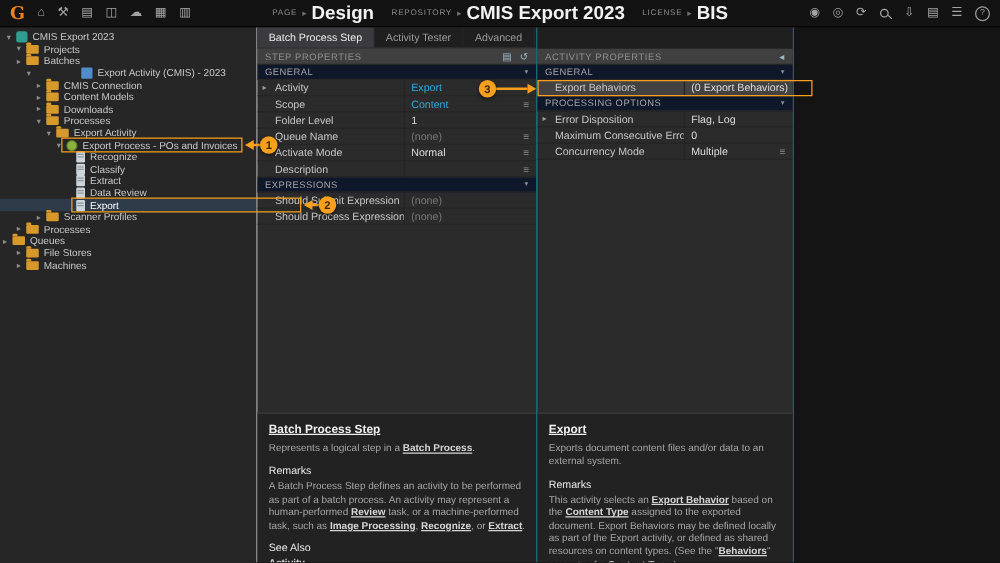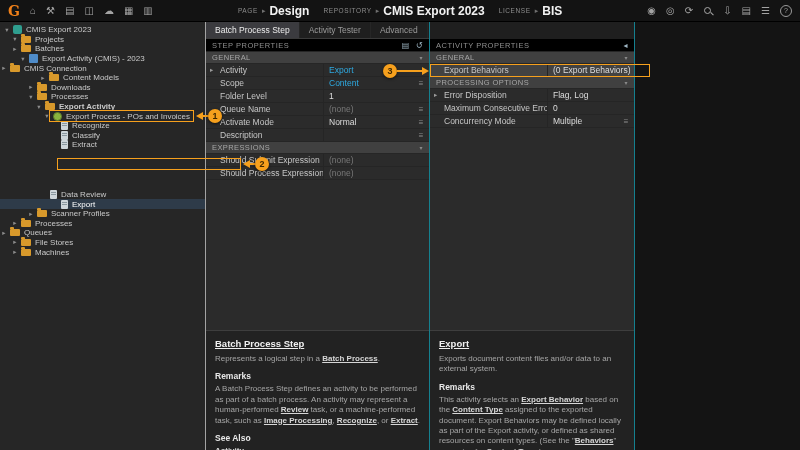--- a/index.html
+++ b/index.html
@@ -13,21 +13,21 @@
 .tbi{color:#a3a3a3;font-size:10px;line-height:12px}
 .tbi.circ{border:1px solid #9a9a9a;border-radius:50%;width:12px;height:12px;font-size:7px;text-align:center;line-height:10px}
 .css-search{position:relative;width:10px;height:10px;display:inline-block}
 .css-search::before{content:"";position:absolute;left:1px;top:1px;width:5px;height:5px;border:1.3px solid #a8a8a8;border-radius:50%}
 .css-search::after{content:"";position:absolute;left:7px;top:7px;width:3.5px;height:1.3px;background:#a8a8a8;transform:rotate(45deg)}
 .spring{flex:1}
 .breadcrumb{display:flex;align-items:center}
 .bc-group{display:flex;align-items:center;margin:0 7px}
 .bc-label{font-size:6.5px;color:#8d8d8d;letter-spacing:.6px}
 .bc-arrow{font-size:7px;color:#6f6f6f;margin:0 4px}
-.bc-value{font-size:12px;font-weight:bold;color:#f2f2f2}
+.bc-value{font-size:15px;font-weight:bold;color:#f2f2f2}
 
 .main{display:flex;height:428px}
 .tree-panel{width:205px;background:#262626;padding-top:3px;overflow:hidden}
 .trow{display:flex;align-items:center;height:9.6px;font-size:8px;color:#c9c9c9;white-space:nowrap;cursor:default}
 .trow.sel{background:rgba(62,100,140,.35)}
 .trow.sel .tlabel{color:#fff}
 .tarrow{width:8px;font-size:6.5px;color:#8d8d8d;flex:none;text-align:center}
 .tcontent{display:inline-flex;align-items:center;padding:0 2px;height:100%}
 .ticon{flex:none;margin-right:4px}
 .ticon.root{width:9px;height:9px;background:#2f9e8f;border-radius:2px}
@@ -38,38 +38,38 @@
 .ticon.step{width:7px;height:9px;background:#cdd5da;border-radius:1px;position:relative}
 .ticon.step::after{content:"";position:absolute;left:1px;top:2px;right:1px;height:1px;background:#8a98a0;box-shadow:0 2px 0 #8a98a0}
 .middle-panel{width:224px;background:#2b2b2b;position:relative;border-left:1px solid #a3a3a3}
 .right-panel{width:205px;background:#2b2b2b;position:relative;border-left:1px solid #15808f}
 .empty-panel{flex:1;background:#141414;border-left:1px solid #15808f}
 
 .tabs{display:flex;height:17px;background:#1f1f1f;border-bottom:1px solid #3a3a3a}
 .tab{padding:0 9px;line-height:17px;font-size:8.5px;color:#9b9b9b;border-right:1px solid #262626}
 .tab.active{background:#3b3b3f;color:#ececec}
 .spacer17{height:17px;background:#1f1f1f}
-.panel-header{height:13px;background:#000000;color:#8f8f8f;font-size:7.5px;letter-spacing:.5px;display:flex;align-items:center;justify-content:space-between;padding:0 6px;border-bottom:1px solid #262626}
+.panel-header{height:13px;background:#404040;color:#8f8f8f;font-size:7.5px;letter-spacing:.5px;display:flex;align-items:center;justify-content:space-between;padding:0 6px;border-bottom:1px solid #262626}
 .ph-icons{display:flex;gap:6px;color:#9fb6c4;font-size:8px}
 
-.psection{height:12px;background:#404040;color:#a6a6a6;font-size:7.5px;letter-spacing:.4px;display:flex;align-items:center;justify-content:space-between;padding:0 6px;border-bottom:1px solid #262626}
+.psection{height:12px;background:#0f172a;color:#a6a6a6;font-size:7.5px;letter-spacing:.4px;display:flex;align-items:center;justify-content:space-between;padding:0 6px;border-bottom:1px solid #262626}
 .sec-arrow{font-size:6px;color:#8a8a8a}
 .prow{display:flex;align-items:center;height:13px;font-size:8.5px;border-bottom:1px solid #252525;position:relative}
 .prow.hl{background:#424242}
 .plabel{width:118px;flex:none;padding-left:14px;position:relative;color:#c6c6c6;white-space:nowrap;overflow:hidden;border-right:1px solid #252525;height:100%;display:flex;align-items:center}
 .pexp{position:absolute;left:4px;font-size:6.5px;color:#9a9a9a}
 .pvalue{flex:1;padding-left:5px;color:#dedede;white-space:nowrap;overflow:hidden}
 .pvalue.ref{color:#2ea9e0}
 .pvalue.muted{color:#787878}
 .ptrail{flex:none;width:12px;color:#8d8d8d;font-size:8px;text-align:center;margin-right:2px}
 .pcheck{flex:none;width:10px;height:10px;background:#2b7cd3;border-radius:2px;color:#fff;font-size:7px;line-height:10px;text-align:center;margin-right:4px}
 
 .doc-panel{position:absolute;left:0;right:0;bottom:0;height:120px;background:#222;border-top:1px solid #3e3e3e;padding:7px 9px;overflow:hidden}
 .doc-title{font-size:9.5px;font-weight:bold;color:#f0f0f0;text-decoration:underline;margin-bottom:5px}
-.doc-h{font-size:8.5px;font-weight:bold;color:#e8e8e8;margin:7px 0 3px}
+.doc-h{font-size:8.5px;font-weight:normal;color:#e8e8e8;margin:7px 0 3px}
 .doc-p{font-size:8px;color:#a6a6a6;line-height:1.3;margin:0 0 2px}
 .doc-link{font-weight:bold;text-decoration:underline;color:#d6d6d6}
 
 #ann-layer{position:absolute;inset:0;pointer-events:none;z-index:10}
 #ann-layer div{position:absolute}
 .ann-box{border:1.5px solid #f6a01d}
 .ann-shaft{background:#f6a01d}
 .ann-head-left{width:0;height:0;border-top:4px solid transparent;border-bottom:4px solid transparent;border-right:7px solid #f6a01d}
 .ann-head-right{width:0;height:0;border-top:4px solid transparent;border-bottom:4px solid transparent;border-left:7px solid #f6a01d}
 .ann-circle{width:14px;height:14px;border-radius:50%;background:#f6a01d;color:#402800;font-size:9px;font-weight:bold;display:flex;align-items:center;justify-content:center;box-shadow:0 1px 3px rgba(0,0,0,.6)}
@@ -136,56 +136,56 @@
             <span class="tlabel">Projects</span>
           </span>
         </div>
         <div class="trow" style="padding-left: 11px;">
           <span class="tarrow">▸</span>
           <span class="tcontent">
             <span class="ticon folder"></span>
             <span class="tlabel">Batches</span>
           </span>
         </div>
-        <div class="trow" style="padding-left: 19px;">
+        <div class="trow" style="padding-left: 19px; gap: 36px;">
           <span class="tarrow">▾</span>
           <span class="tcontent">
             <span class="ticon project"></span>
             <span class="tlabel">Export Activity (CMIS) - 2023</span>
           </span>
         </div>
-        <div class="trow" style="">
+        <div class="trow" style="padding-left: 27px;">
           <span class="tarrow">▸</span>
           <span class="tcontent">
             <span class="ticon folder"></span>
             <span class="tlabel">CMIS Connection</span>
           </span>
         </div>
-        <div class="trow" style="padding-left: 27px; margin-left: 12px;">
+        <div class="trow" style="padding-left: 27px;">
           <span class="tarrow">▸</span>
           <span class="tcontent">
             <span class="ticon folder"></span>
             <span class="tlabel">Content Models</span>
           </span>
         </div>
         <div class="trow" style="padding-left: 27px;">
           <span class="tarrow">▸</span>
           <span class="tcontent">
             <span class="ticon folder"></span>
             <span class="tlabel">Downloads</span>
           </span>
         </div>
         <div class="trow" style="padding-left: 27px;">
           <span class="tarrow">▾</span>
           <span class="tcontent">
             <span class="ticon folder"></span>
             <span class="tlabel">Processes</span>
           </span>
         </div>
-        <div class="trow" style="padding-left: 35px; font-weight: bold;">
+        <div class="trow" style="padding-left: 35px;">
           <span class="tarrow">▾</span>
           <span class="tcontent">
             <span class="ticon folder"></span>
             <span class="tlabel">Export Activity</span>
           </span>
         </div>
         <div class="trow" style="padding-left: 43px;">
           <span class="tarrow">▾</span>
           <span class="tcontent">
             <span class="ticon process"></span>
@@ -206,21 +206,21 @@
             <span class="tlabel">Classify</span>
           </span>
         </div>
         <div class="trow" style="padding-left: 51px;">
           <span class="tarrow"></span>
           <span class="tcontent">
             <span class="ticon step"></span>
             <span class="tlabel">Extract</span>
           </span>
         </div>
-        <div class="trow" style="padding-left: 40px; margin-top: 40px;">
+        <div class="trow" style="padding-left: 51px;">
           <span class="tarrow"></span>
           <span class="tcontent">
             <span class="ticon step"></span>
             <span class="tlabel">Data Review</span>
           </span>
         </div>
         <div class="trow sel" style="padding-left: 51px;">
           <span class="tarrow"></span>
           <span class="tcontent">
             <span class="ticon step"></span>

